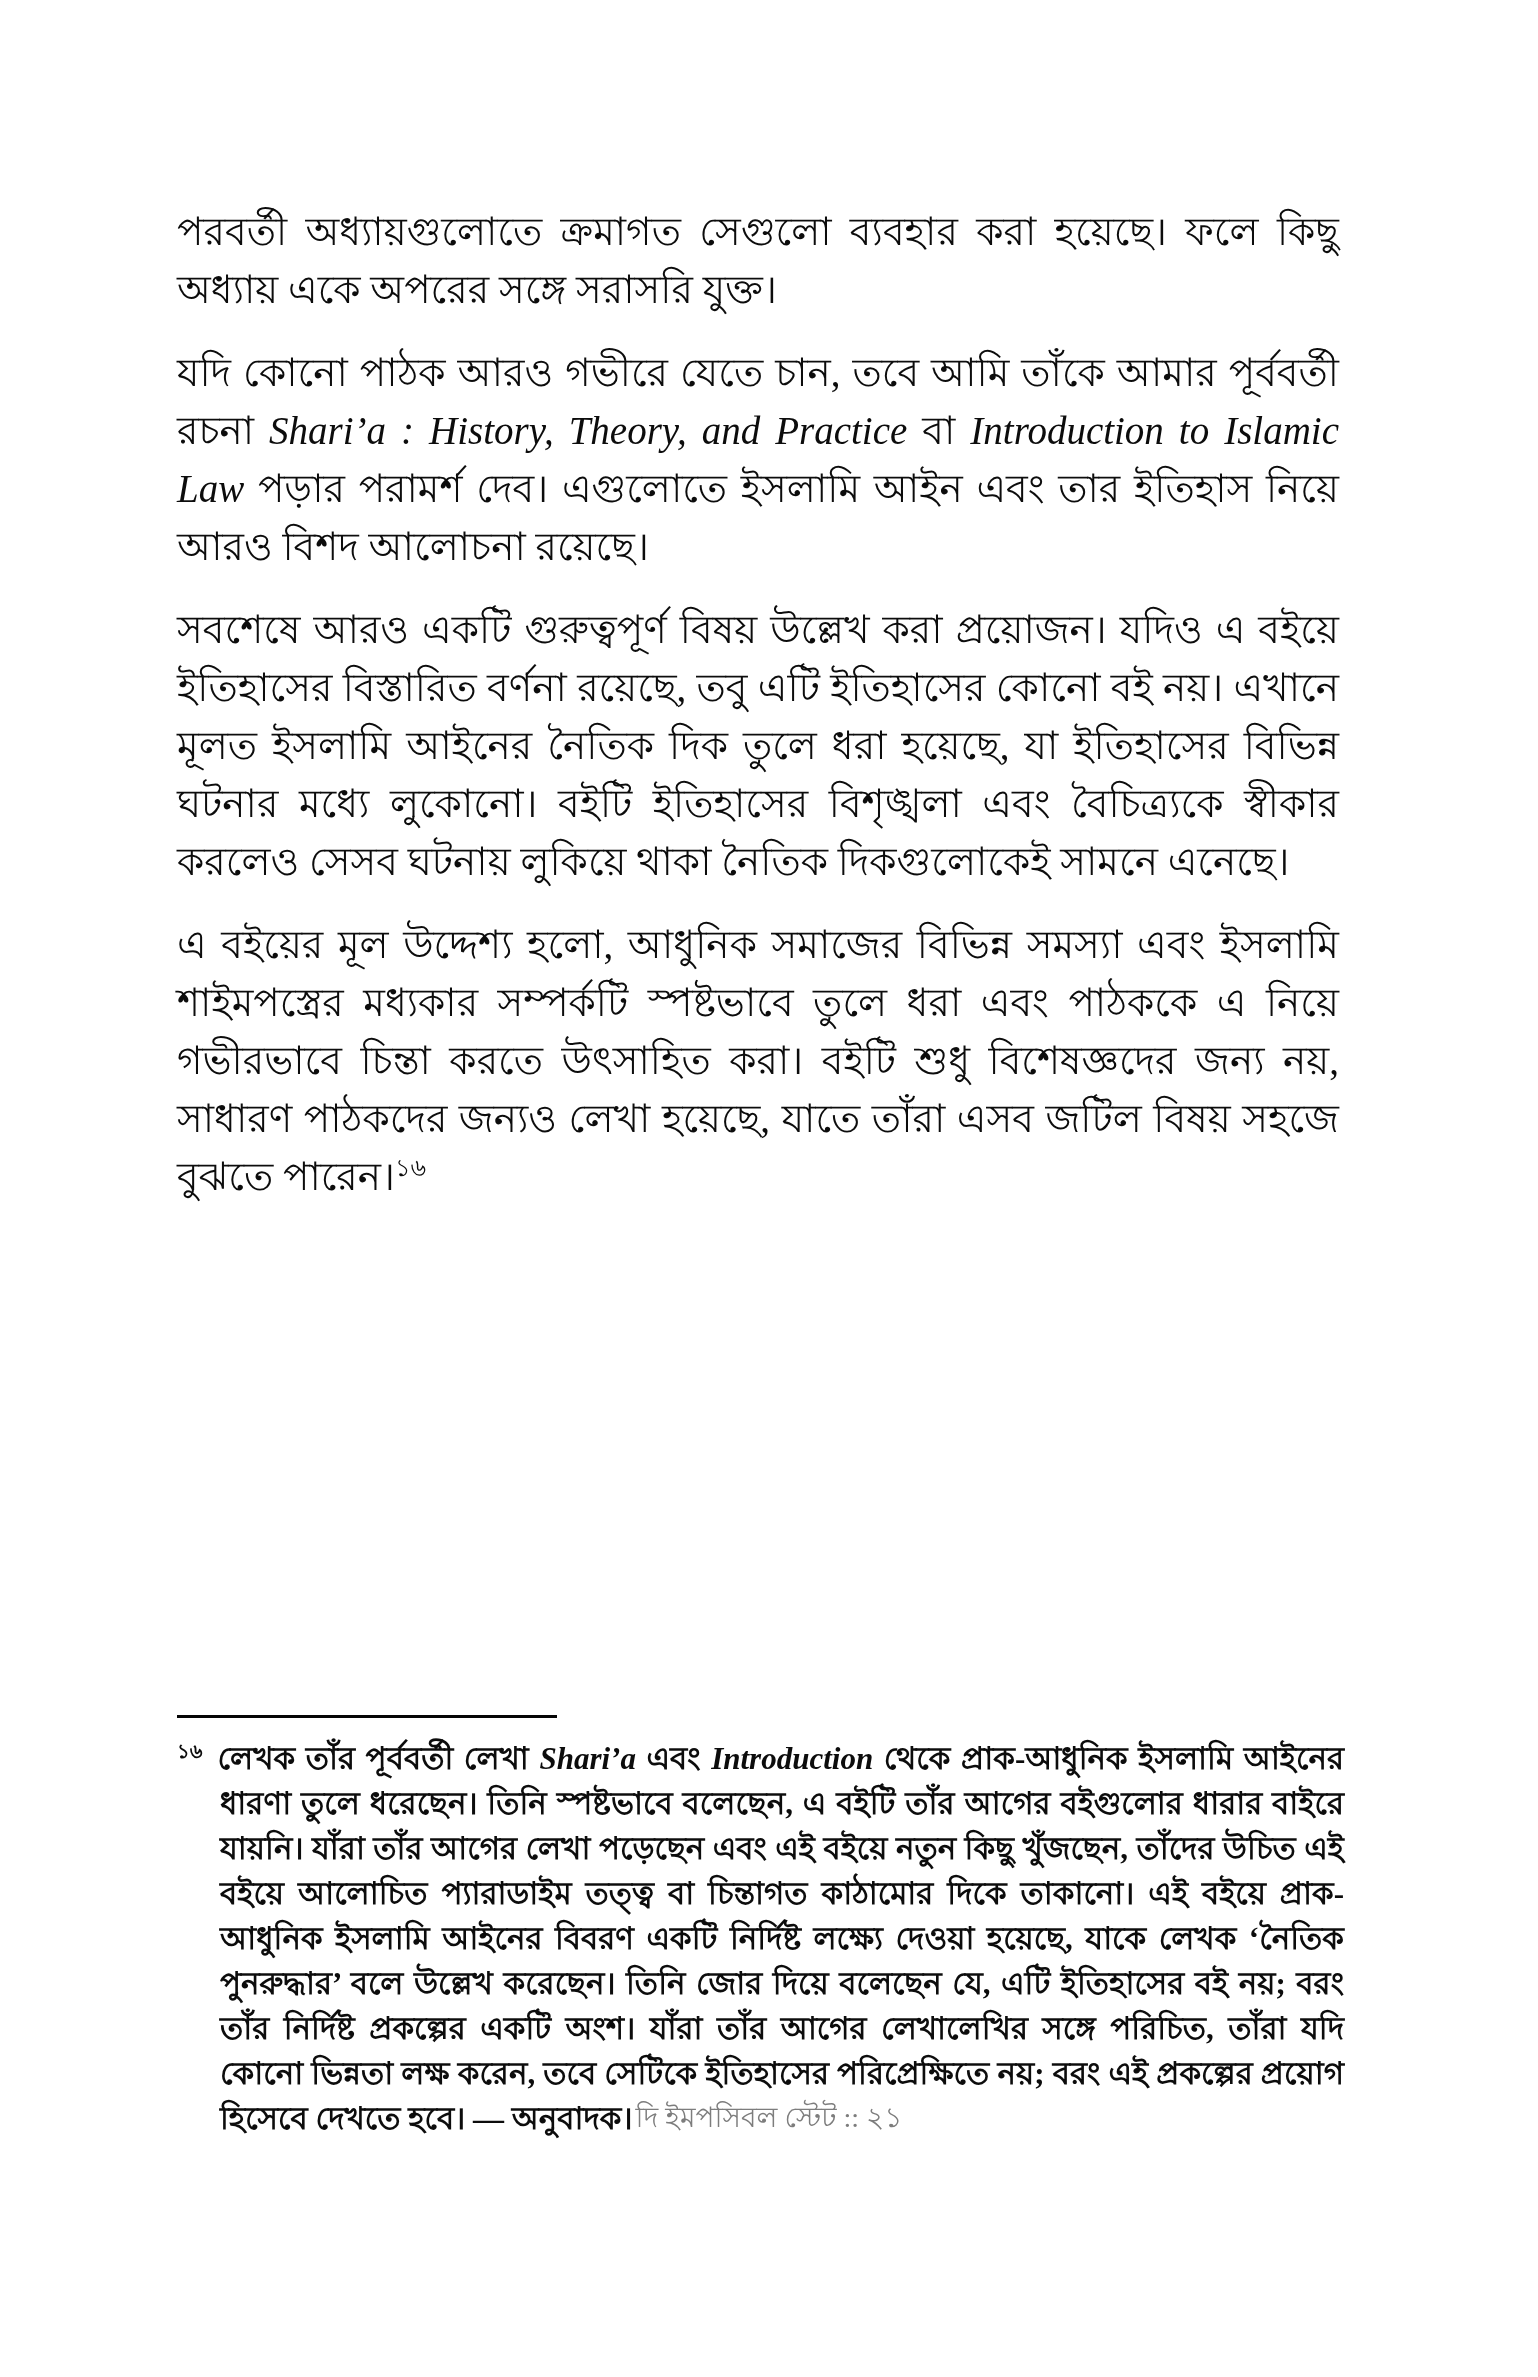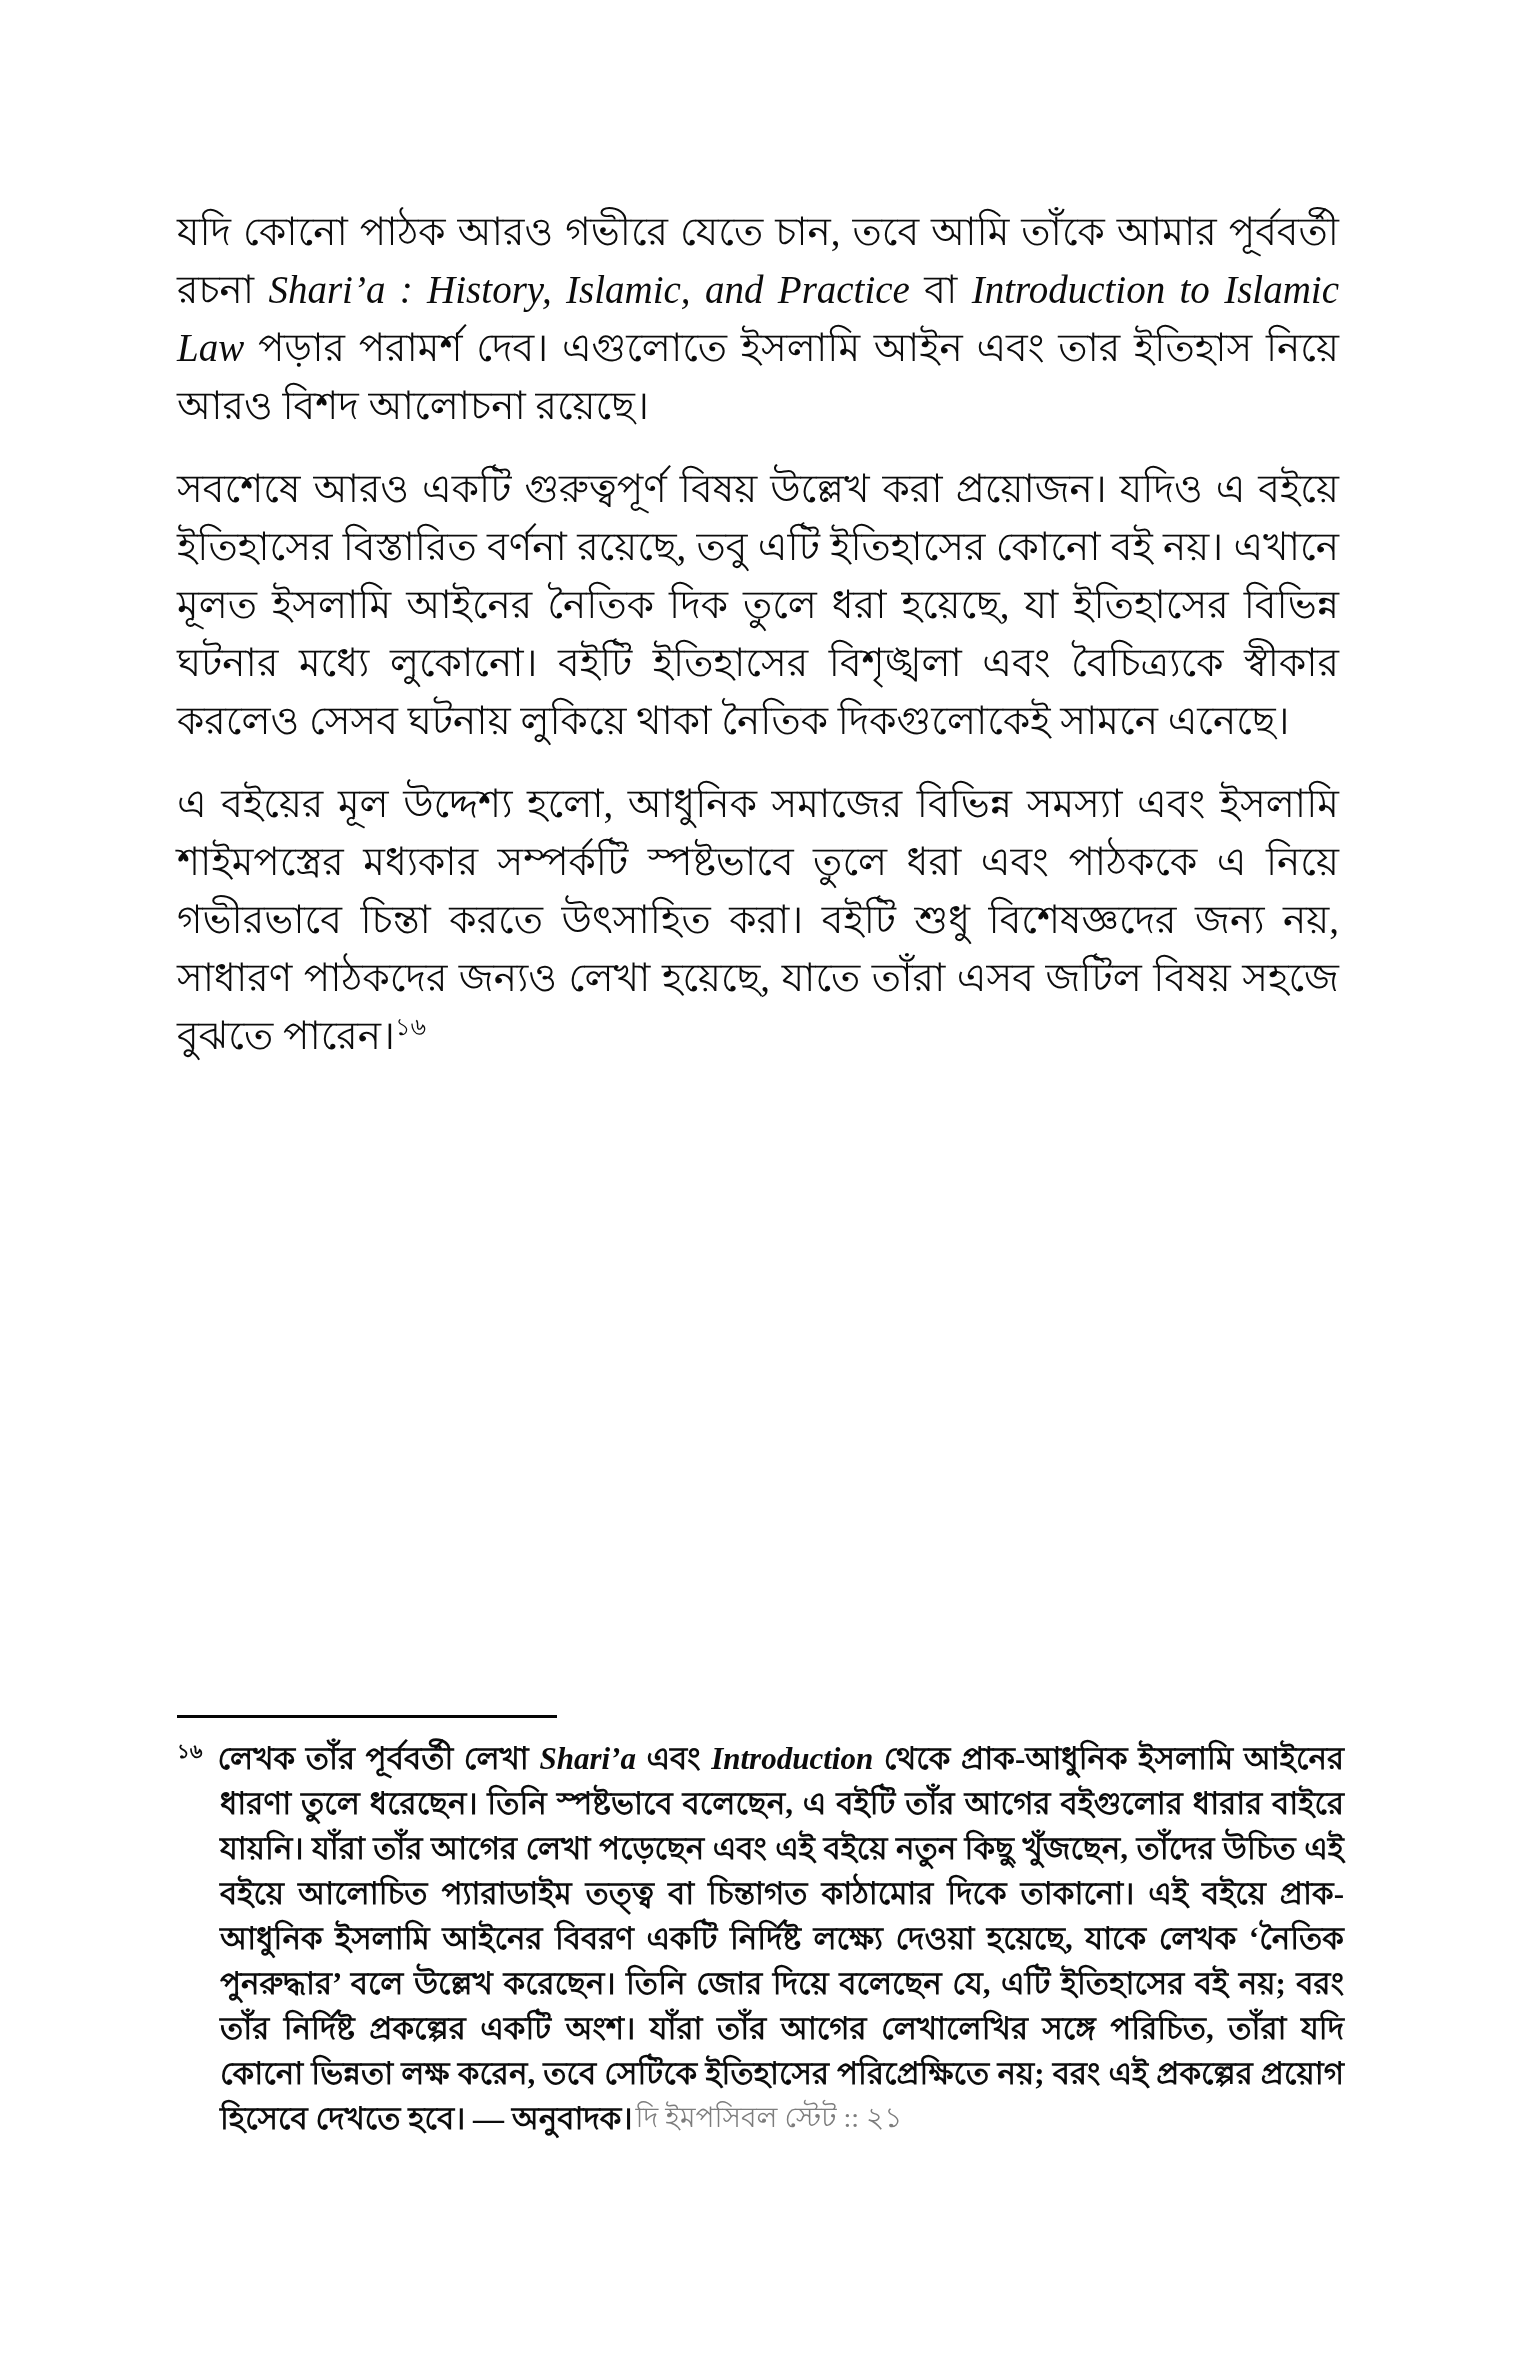--- a/index.html
+++ b/index.html
@@ -75,22 +75,23 @@
     color: #7d7d7d;
   }
 </style>
 </head>
 <body>
 
 <div class="page">
 
   <main class="body-text">
 
+    <p><span>পরবর্তী অধ্যায়গুলোতে ক্রমাগত সেগুলো ব্যবহার করা হয়েছে। ফলে কিছু অধ্যায় একে অপরের সঙ্গে সরাসরি যুক্ত।</span></p>
 
-    <p><span>যদি কোনো পাঠক আরও গভীরে যেতে চান, তবে আমি তাঁকে আমার পূর্ববর্তী রচনা </span><span class="en-italic">Shari’a : History, Islamic, and Practice</span><span> বা </span><span class="en-italic">Introduction to Islamic Law</span><span> পড়ার পরামর্শ দেব। এগুলোতে ইসলামি আইন এবং তার ইতিহাস নিয়ে আরও বিশদ আলোচনা রয়েছে।</span></p>
+    <p><span>যদি কোনো পাঠক আরও গভীরে যেতে চান, তবে আমি তাঁকে আমার পূর্ববর্তী রচনা </span><span class="en-italic">Shari’a : History, Theory, and Practice</span><span> বা </span><span class="en-italic">Introduction to Islamic Law</span><span> পড়ার পরামর্শ দেব। এগুলোতে ইসলামি আইন এবং তার ইতিহাস নিয়ে আরও বিশদ আলোচনা রয়েছে।</span></p>
 
     <p><span>সবশেষে আরও একটি গুরুত্বপূর্ণ বিষয় উল্লেখ করা প্রয়োজন। যদিও এ বইয়ে ইতিহাসের বিস্তারিত বর্ণনা রয়েছে, তবু এটি ইতিহাসের কোনো বই নয়। এখানে মূলত ইসলামি আইনের নৈতিক দিক তুলে ধরা হয়েছে, যা ইতিহাসের বিভিন্ন ঘটনার মধ্যে লুকোনো। বইটি ইতিহাসের বিশৃঙ্খলা এবং বৈচিত্র্যকে স্বীকার করলেও সেসব ঘটনায় লুকিয়ে থাকা নৈতিক দিকগুলোকেই সামনে এনেছে।</span></p>
 
     <p><span>এ বইয়ের মূল উদ্দেশ্য হলো, আধুনিক সমাজের বিভিন্ন সমস্যা এবং ইসলামি শাইমপস্ত্রের মধ্যকার সম্পর্কটি স্পষ্টভাবে তুলে ধরা এবং পাঠককে এ নিয়ে গভীরভাবে চিন্তা করতে উৎসাহিত করা। বইটি শুধু বিশেষজ্ঞদের জন্য নয়, সাধারণ পাঠকদের জন্যও লেখা হয়েছে, যাতে তাঁরা এসব জটিল বিষয় সহজে বুঝতে পারেন।</span><sup class="fn-ref">১৬</sup></p>
 
   </main>
 
   <hr class="footnote-rule">
 
   <div class="footnote"><sup class="fn-marker">১৬</sup><span>লেখক তাঁর পূর্ববর্তী লেখা </span><span class="en-italic">Shari’a</span><span> এবং </span><span class="en-italic">Introduction</span><span> থেকে প্রাক-আধুনিক ইসলামি আইনের ধারণা তুলে ধরেছেন। তিনি স্পষ্টভাবে বলেছেন, এ বইটি তাঁর আগের বইগুলোর ধারার বাইরে যায়নি। যাঁরা তাঁর আগের লেখা পড়েছেন এবং এই বইয়ে নতুন কিছু খুঁজছেন, তাঁদের উচিত এই বইয়ে আলোচিত প্যারাডাইম তত্ত্ব বা চিন্তাগত কাঠামোর দিকে তাকানো। এই বইয়ে প্রাক-আধুনিক ইসলামি আইনের বিবরণ একটি নির্দিষ্ট লক্ষ্যে দেওয়া হয়েছে, যাকে লেখক ‘নৈতিক পুনরুদ্ধার’ বলে উল্লেখ করেছেন। তিনি জোর দিয়ে বলেছেন যে, এটি ইতিহাসের বই নয়; বরং তাঁর নির্দিষ্ট প্রকল্পের একটি অংশ। যাঁরা তাঁর আগের লেখালেখির সঙ্গে পরিচিত, তাঁরা যদি কোনো ভিন্নতা লক্ষ করেন, তবে সেটিকে ইতিহাসের পরিপ্রেক্ষিতে নয়; বরং এই প্রকল্পের প্রয়োগ হিসেবে দেখতে হবে। — অনুবাদক।</span></div>

